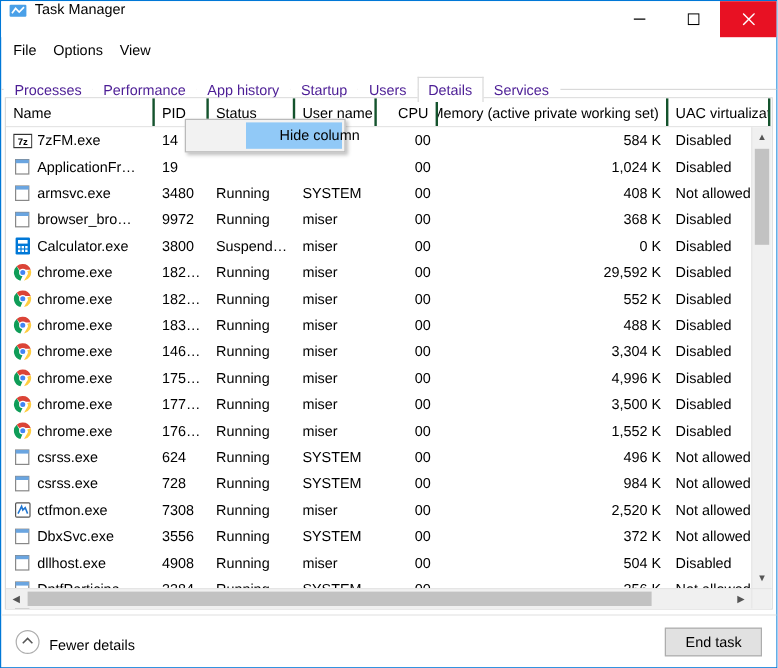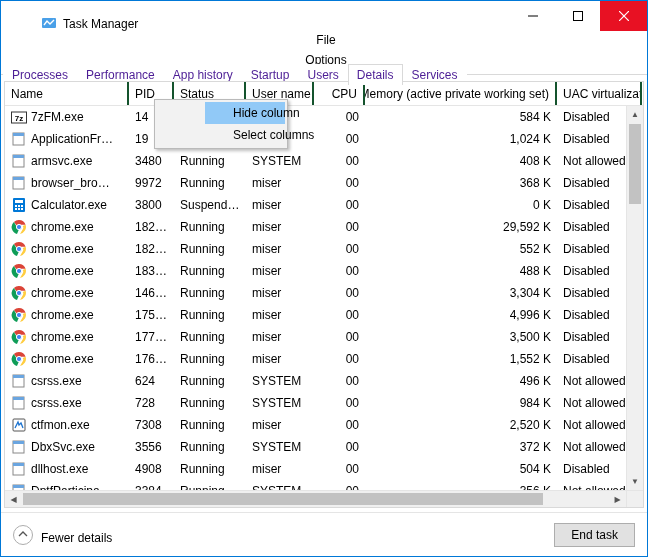--- a/index.html
+++ b/index.html
@@ -1,25 +1,25 @@
 <!DOCTYPE html>
 <html><head>
 <meta charset="utf-8">
 <style>
   * { box-sizing: border-box; margin: 0; padding: 0; font-family: "Segoe UI", Tahoma, sans-serif; }
   html, body { width: 648px; height: 557px; overflow: hidden; background: #fff; }
   .window { width: 648px; height: 557px; display: flex; flex-direction: column; border: 1px solid #0078d7; }
-  .titlebar { height: 30px; background: #fff; display: flex; align-items: flex-end; padding-left: 34px; }
+  .titlebar { height: 30px; background: #fff; display: flex; align-items: flex-start; }
   .titlebar .icon { width: 28px; display: flex; justify-content: center; align-items: center; }
   .titlebar .title { font-size: 12px; color: #000; }
   .winbtns { margin-left: auto; display: flex; height: 100%; }
   .winbtn { width: 45px; display: flex; align-items: center; justify-content: center; color: #000; }
   .winbtn.close { width: 47px; background: #e81123; color: #fff; }
   .winbtn.close svg { stroke: #fff; }
-  .menubar { height: 21px; display: flex; align-items: center; font-size: 12px; padding-left: 4px; gap: 2px; flex-direction: column; }
+  .menubar { height: 21px; display: flex; align-items: center; font-size: 12px; padding-left: 4px; gap: 2px; }
   .menubar .mi { padding: 2px 6px; }
   .tabs { height: 23px; display: flex; align-items: flex-end; font-size: 12px; border-bottom: 1px solid #d9d9d9; padding-left: 2px; }
   .tab { padding: 3px 8px; border: 1px solid transparent; border-bottom: none; background: #fff; color: #4c1d95; position: relative; top: 11px;}
   .tab.active { border-color: #d9d9d9; background: #fff; border-top: 1px solid #d9d9d9; border-left: 1px solid #d9d9d9; border-right: 1px solid #d9d9d9; z-index: 2; }
   .content { flex: 1; display: flex; flex-direction: column; padding: 6px 3px 0 3px; min-height: 0; }
   .table-wrap { flex: 1; border: 1px solid #d9d9d9; display: flex; flex-direction: column; min-height: 0; position: relative; }
   .headers { height: 24px; display: flex; border-bottom: 1px solid #e5e5e5; font-size: 12px; position: relative; background:#fff; }
   .hcell { display: flex; align-items: center; padding: 0 6px; border-right: 2px solid #14532d; overflow: hidden; white-space: nowrap; }
   .hcell.right { justify-content: flex-end; }
   .col-name { width: 124px; }
@@ -492,14 +492,13 @@
           </svg>
       </span>
       <span>Fewer details</span>
     </div>
     <button class="endtask">End task</button>
   </div>
 </div>
 
 <div class="context-menu">
   <div class="cmi sel">Hide column</div>
-  <div class="cmi">Select columns</div>
 </div>
 
 </body></html>

